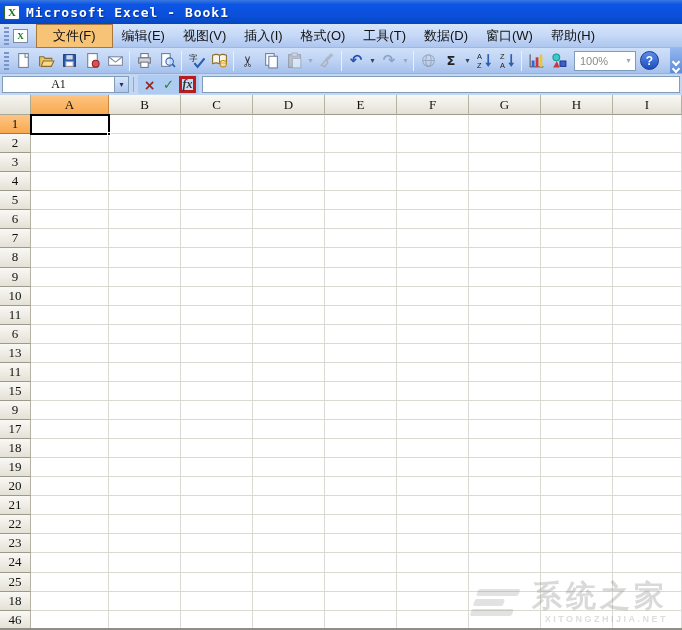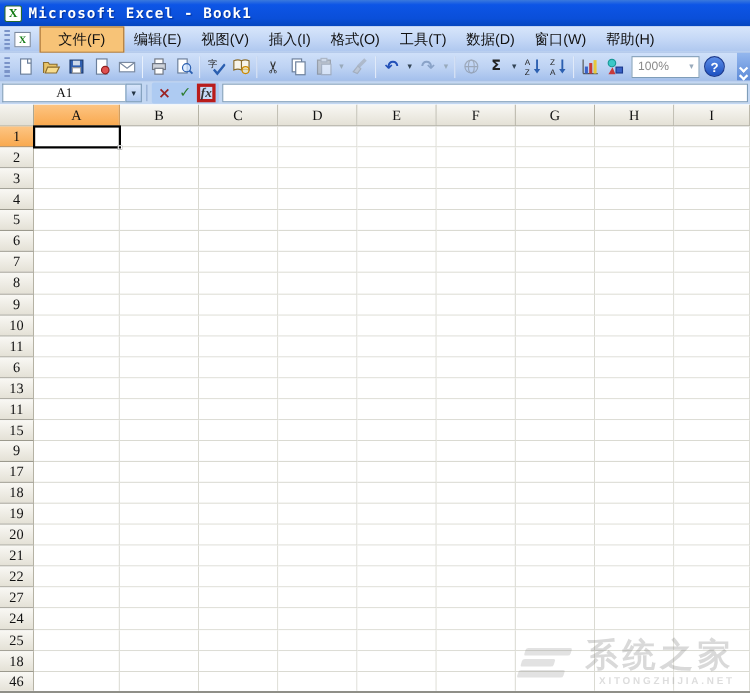--- a/index.html
+++ b/index.html
@@ -508,21 +508,21 @@
         <div class="rowheader">22</div>
         <div class="cell"></div>
         <div class="cell"></div>
         <div class="cell"></div>
         <div class="cell"></div>
         <div class="cell"></div>
         <div class="cell"></div>
         <div class="cell"></div>
         <div class="cell"></div>
         <div class="cell"></div>
-        <div class="rowheader">27</div>
+        <div class="rowheader">23</div>
         <div class="cell"></div>
         <div class="cell"></div>
         <div class="cell"></div>
         <div class="cell"></div>
         <div class="cell"></div>
         <div class="cell"></div>
         <div class="cell"></div>
         <div class="cell"></div>
         <div class="cell"></div>
         <div class="rowheader">24</div>

